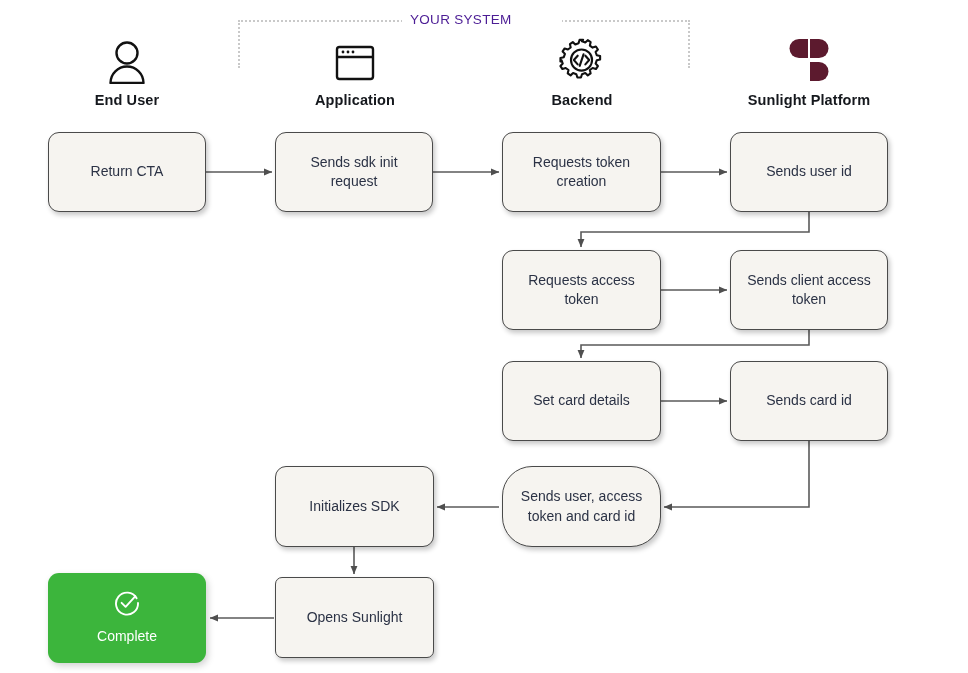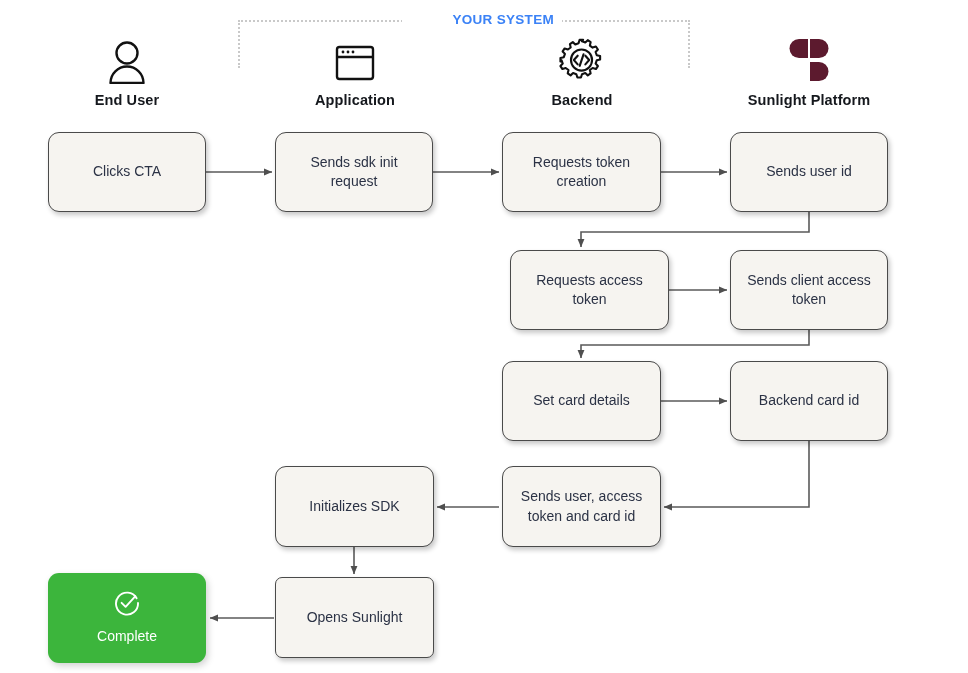--- a/index.html
+++ b/index.html
@@ -33,27 +33,27 @@
     border-left: 2px dotted #c9c9c9;
     border-right: 2px dotted #c9c9c9;
     border-top: 2px dotted #c9c9c9;
     box-sizing: border-box;
   }
   .system-label {
     position: absolute;
     left: 402px;
     top: 12px;
     width: 160px;
-    text-align: right;
+    text-align: left;
     background: #ffffff;
     padding: 0 8px;
     font-size: 13.5px;
-    font-weight: bold;
+    font-weight: normal;
     letter-spacing: 0.3px;
-    color: #3b82f6;
+    color: #4c1d95;
     box-sizing: border-box;
   }
 
   
   .column-head {
     position: absolute;
     width: 180px;
     text-align: center;
     top: 36px;
   }
@@ -103,27 +103,27 @@
   .node.complete .complete-label {
     font-size: 14px;
     color: #ffffff;
   }
 
   .n-clicks-cta     { left: 48px;  top: 132px; width: 158px; height: 80px; }
   .n-sdk-init       { left: 275px; top: 132px; width: 158px; height: 80px; }
   .n-user-creation  { left: 502px; top: 132px; width: 159px; height: 80px; }
   .n-sends-user-id  { left: 730px; top: 132px; width: 158px; height: 80px; }
 
-  .n-req-token      { left: 502px; top: 250px; width: 159px; height: 80px; margin-left: 8px; }
+  .n-req-token      { left: 502px; top: 250px; width: 159px; height: 80px; }
   .n-client-token   { left: 730px; top: 250px; width: 158px; height: 80px; }
 
   .n-set-card       { left: 502px; top: 361px; width: 159px; height: 80px; }
   .n-return-card    { left: 730px; top: 361px; width: 158px; height: 80px; }
 
-  .n-sends-all      { left: 502px; top: 466px; width: 159px; height: 81px; }
+  .n-sends-all      { left: 502px; top: 466px; width: 159px; height: 81px; border-radius: 30px; }
   .n-init-sdk       { left: 275px; top: 466px; width: 159px; height: 81px; }
 
   .n-opens-sunlight { left: 275px; top: 577px; width: 159px; height: 81px; border-radius: 7px; }
   .n-complete       { left: 48px;  top: 573px; width: 158px; height: 90px; }
 
   svg.connectors {
     position: absolute;
     left: 0;
     top: 0;
     width: 968px;
@@ -214,21 +214,21 @@
 
       <path d="M499,507 L437,507"></path>
 
       <path d="M354,547 L354,574"></path>
 
       <path d="M274,618 L210,618"></path>
     </g>
   </svg>
 
   <div class="node n-clicks-cta">
-    <span>Clicks CTA</span>
+    <span>Return CTA</span>
   </div>
 
   <div class="node n-sdk-init">
     <span>Sends sdk init request</span>
   </div>
 
   <div class="node n-user-creation">
     <span>Requests token creation</span>
   </div>
 
@@ -242,21 +242,21 @@
 
   <div class="node n-client-token">
     <span>Sends client access token</span>
   </div>
 
   <div class="node n-set-card">
     <span>Set card details</span>
   </div>
 
   <div class="node n-return-card">
-    <span>Backend card id</span>
+    <span>Sends card id</span>
   </div>
 
   <div class="node n-sends-all">
     <span>Sends user, access token and card id</span>
   </div>
 
   <div class="node n-init-sdk">
     <span>Initializes SDK</span>
   </div>
 

